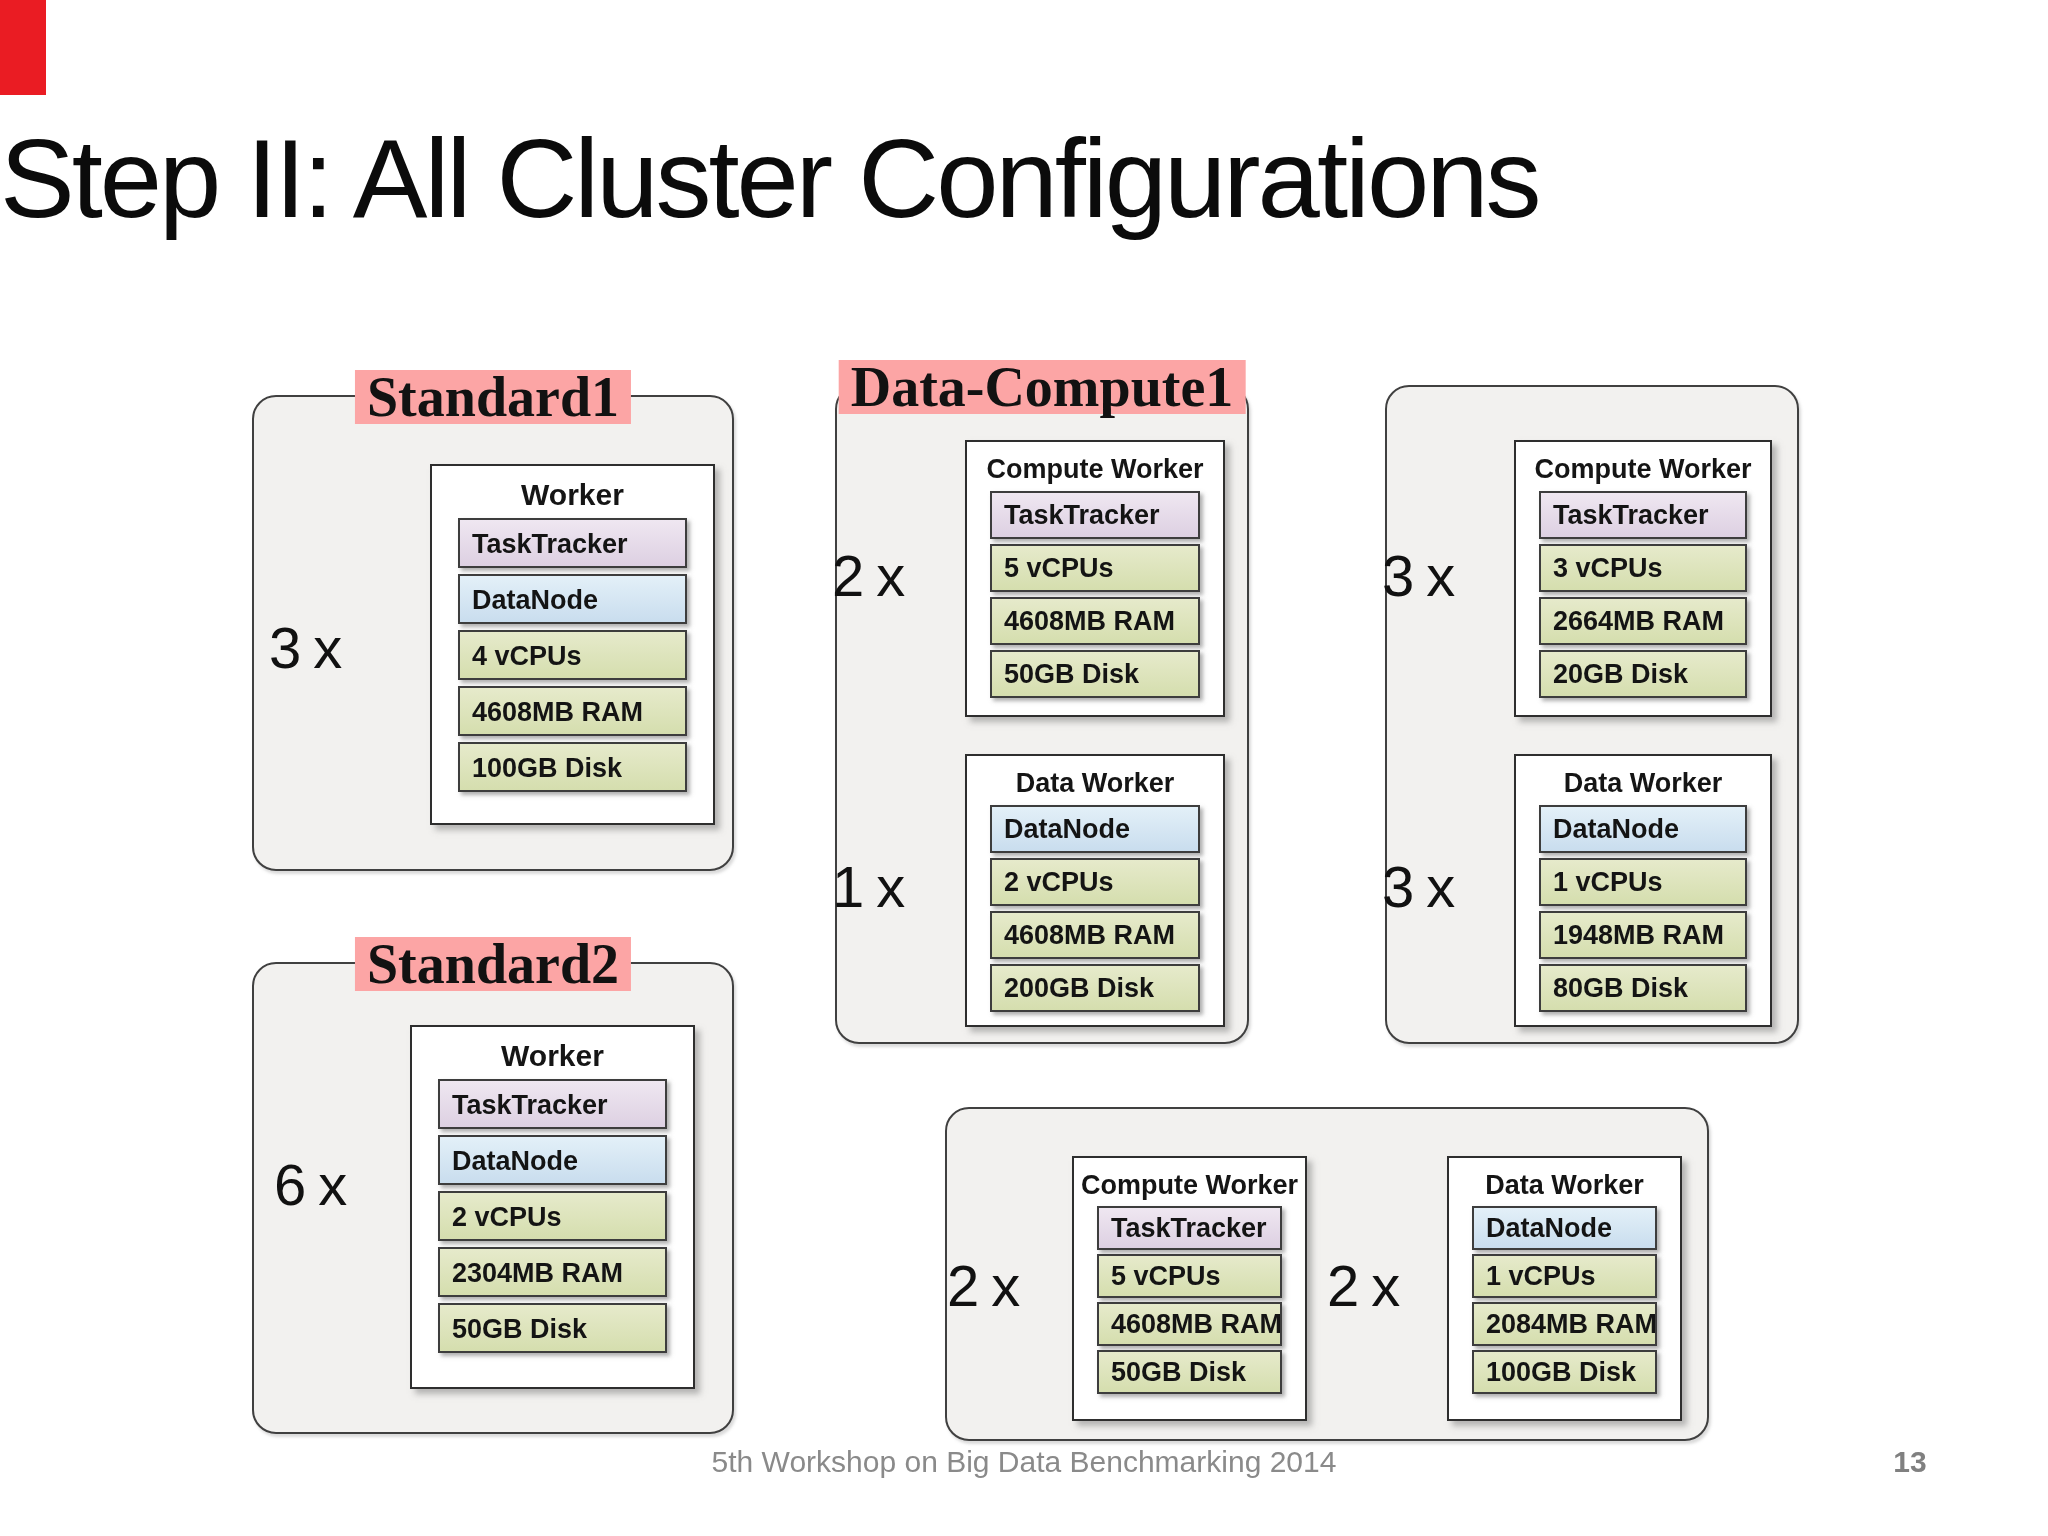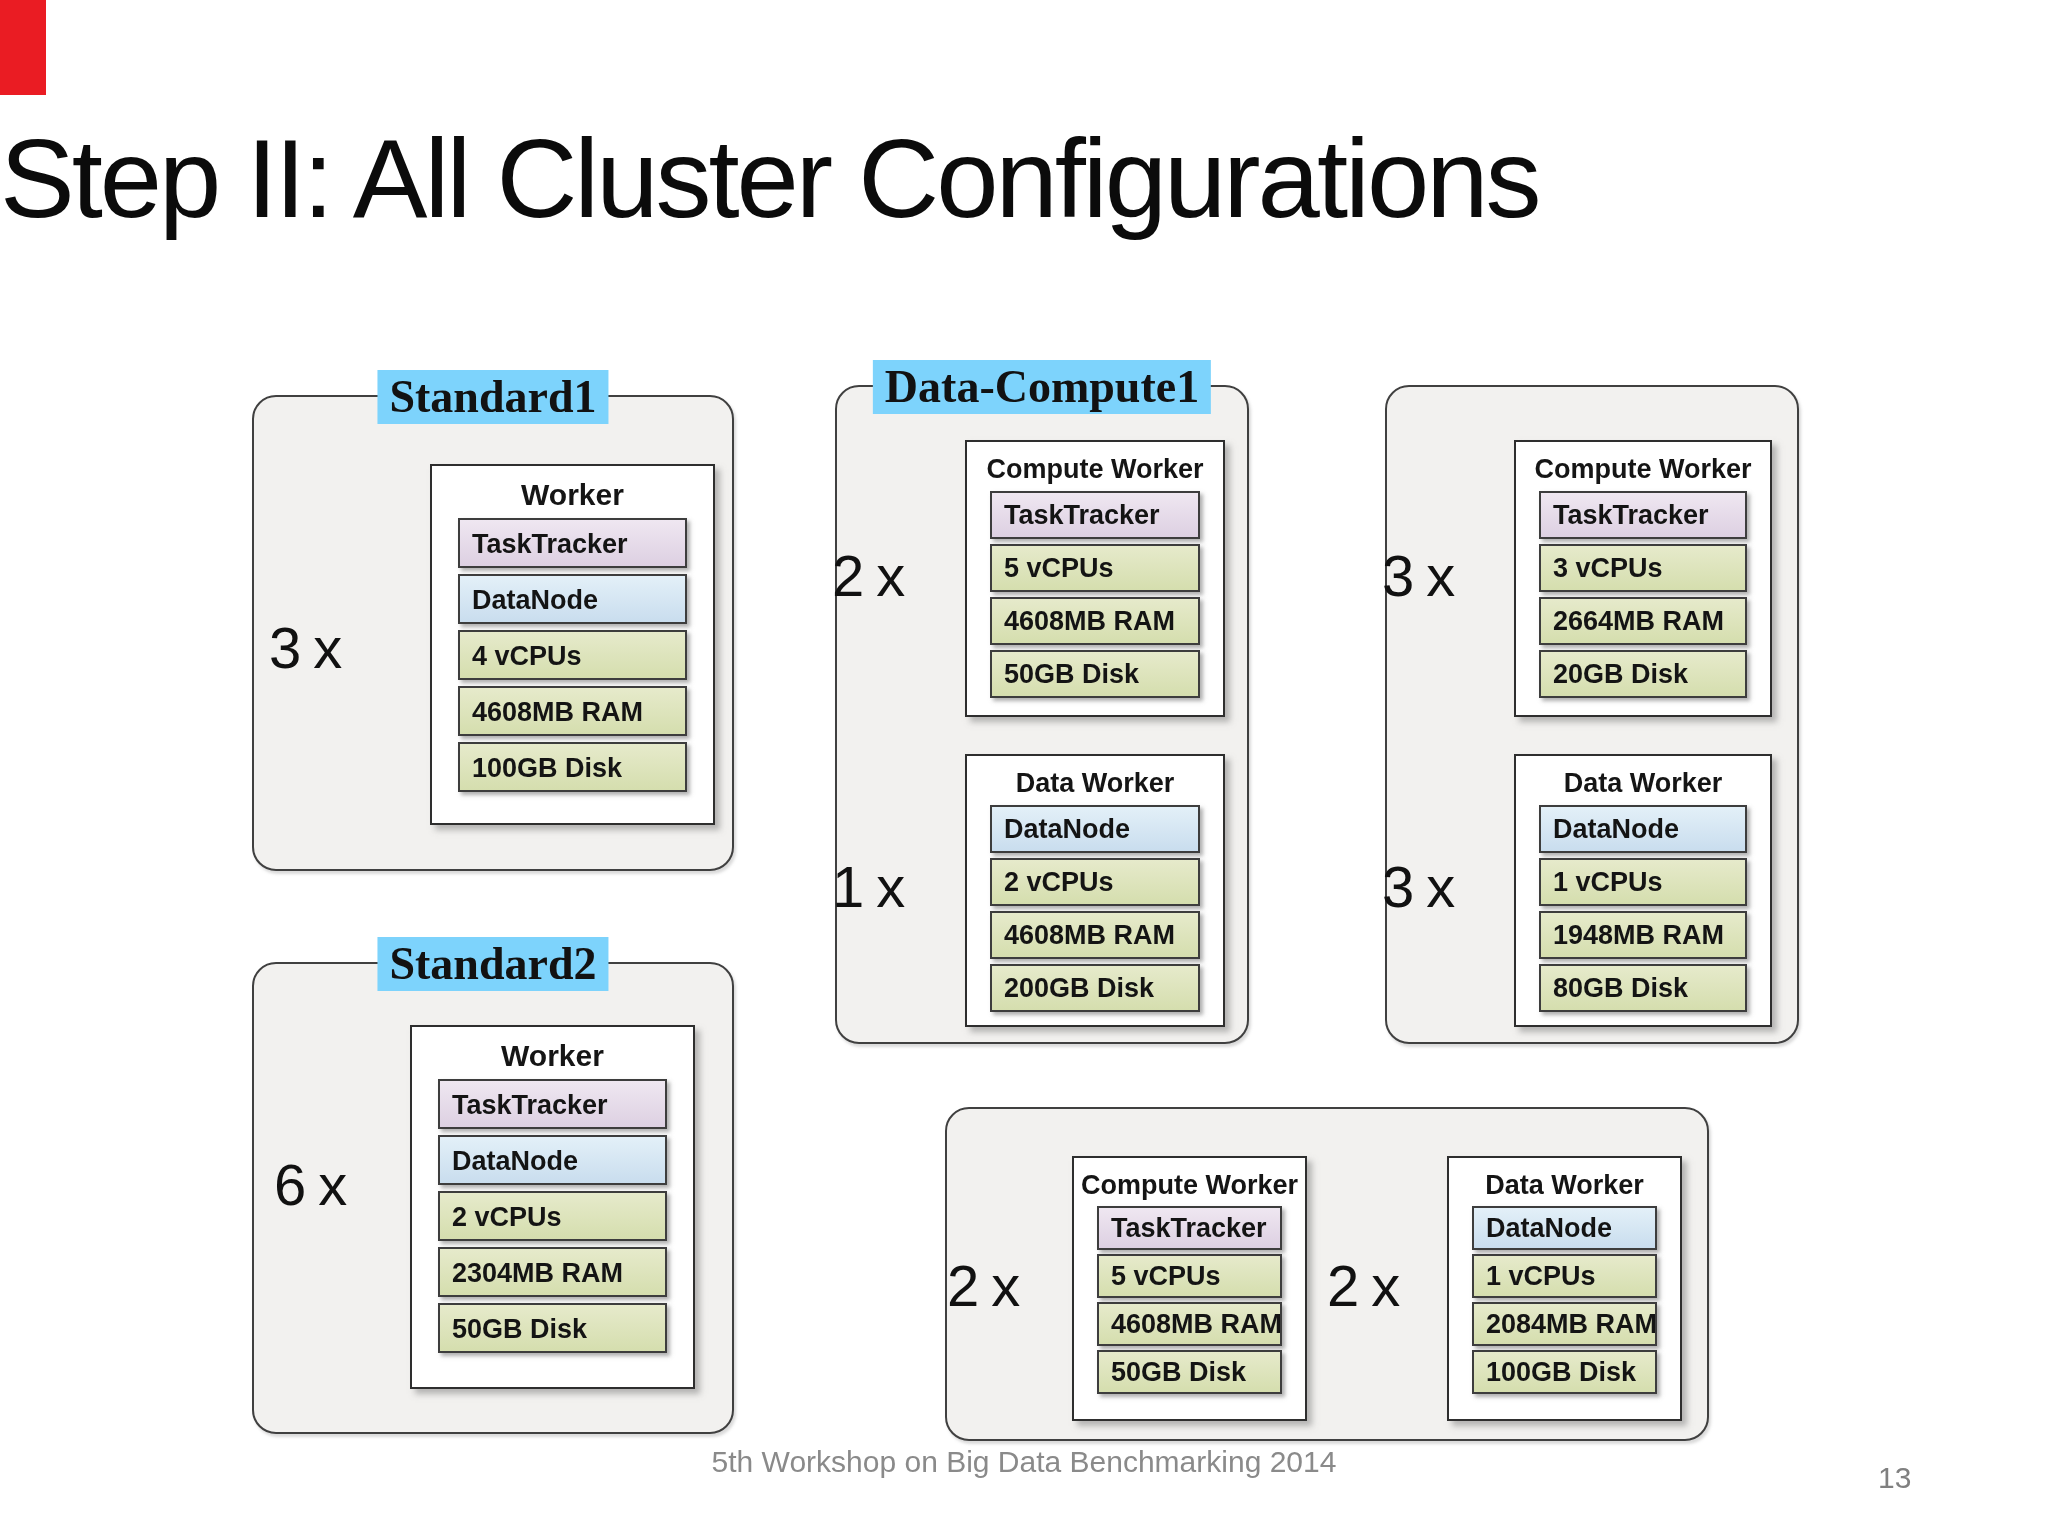--- a/index.html
+++ b/index.html
@@ -26,24 +26,24 @@
   .cluster{
     position:absolute;
     background:#f2f1ef;
     border:2px solid #404040;
     border-radius:24px;
     box-shadow:2px 3px 3px rgba(150,150,150,.35);
   }
   .ctitle{
     position:absolute;left:50%;top:0;
     transform:translate(-50%,-50%);
-    background:#7dd3fc;
+    background:#fca5a5;
     padding:2px 12px;
     font-family:"Liberation Serif",serif;
-    font-weight:700;font-size:46px;line-height:50px;
+    font-weight:700;font-size:56px;line-height:50px;
     color:#121212;white-space:nowrap;
   }
   .mult{
     position:absolute;width:120px;
     font-size:58px;line-height:58px;font-weight:400;
     letter-spacing:-2px;color:#111;
   }
   
   .wbox{
     position:absolute;
@@ -76,22 +76,22 @@
   .tracker{background:linear-gradient(180deg,#efe7f1 0%,#ddd0e2 100%);}
   .node{background:linear-gradient(180deg,#e3f0f8 0%,#c9ddee 100%);}
   .spec{background:linear-gradient(180deg,#e6eacb 0%,#d5deae 100%);}
   
   .footer-text{
     position:absolute;left:0;top:1444px;width:2048px;
     text-align:center;font-size:30px;line-height:36px;color:#8a8a8a;
   }
   .page-number{
     position:absolute;left:1878px;top:1444px;width:64px;
-    font-size:30px;line-height:36px;
-    font-weight:400;color:#808080;margin-top:16px;
+    text-align:center;font-size:30px;line-height:36px;
+    font-weight:700;color:#808080;
   }
 </style>
 </head>
 <body>
 
 <div id="slide">
 
   <div class="corner-marker"></div>
 
   <div class="slide-title">Step II: All Cluster Configurations</div>

